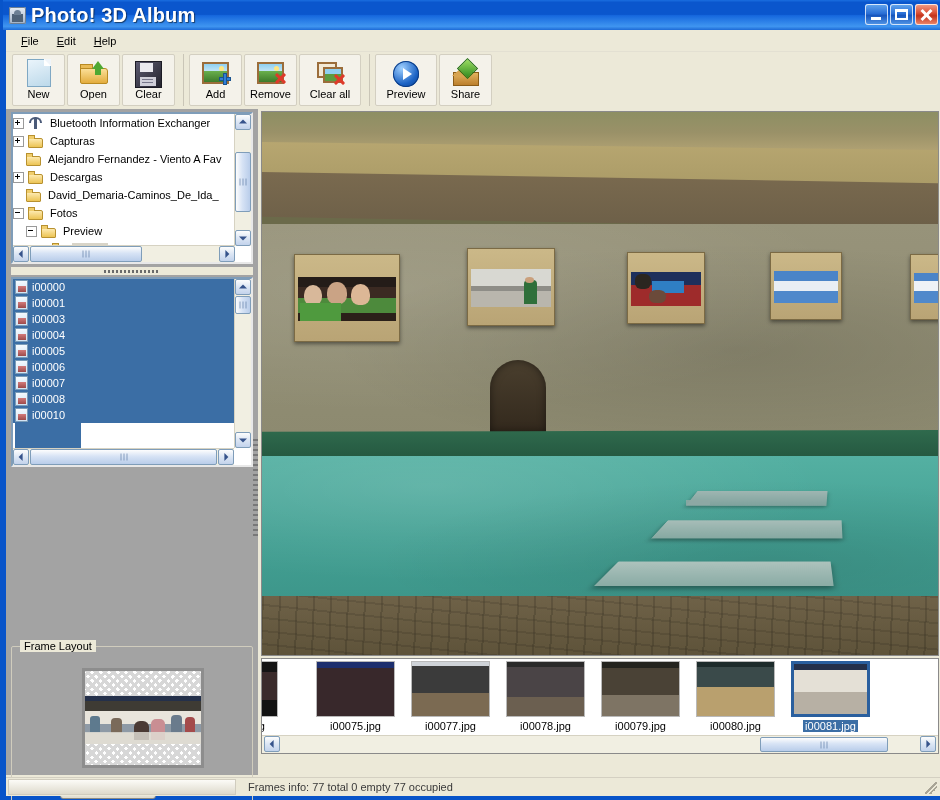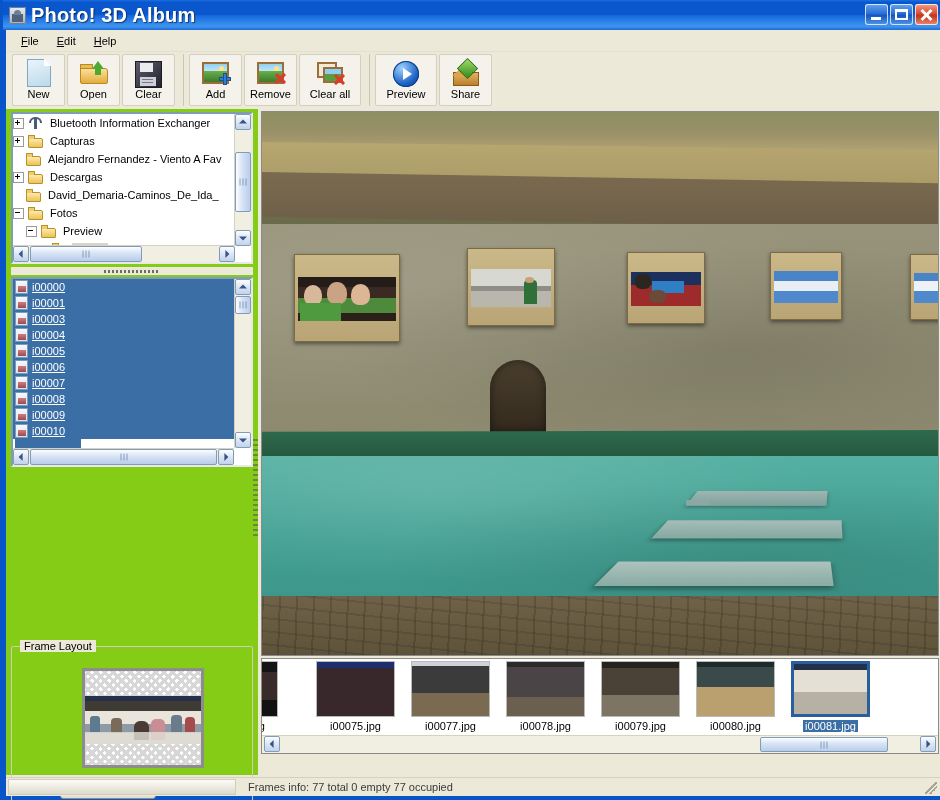--- a/index.html
+++ b/index.html
@@ -112,21 +112,21 @@
   .ic-share .box{position:absolute;left:1px;bottom:0;width:26px;height:14px;
           background:linear-gradient(180deg,#e3b35f,#bb7f2c);border:1px solid #8b5c17;box-sizing:border-box;}
   .ic-share .flapL{position:absolute;left:0;top:8px;width:0;height:0;
           border-left:8px solid transparent;border-right:8px solid transparent;border-bottom:7px solid #d8a450;}
   .ic-share .gem{position:absolute;left:8px;top:0;width:13px;height:13px;
           background:linear-gradient(135deg,#9ede62,#2f8a1f);transform:rotate(45deg);
           border:1px solid #216b13;}
 
   
   .body{position:absolute;left:0;top:79px;width:934px;height:666px;}
-  .leftpane{position:absolute;left:0;top:0;width:252px;height:666px;background:#84cc16;}
+  .leftpane{position:absolute;left:0;top:0;width:252px;height:666px;background:#a3a3a3;}
   .rightpane{position:absolute;left:252px;top:0;width:682px;height:666px;background:#ece9d8;}
 
   
   .panel{background:#fff;border:2px solid;
          border-color:#7f9db9 #e8e8e8 #e8e8e8 #7f9db9;
          box-sizing:border-box;position:relative;overflow:hidden;}
   .treebox{position:absolute;left:5px;top:3px;width:242px;height:152px;}
   .tree-scroll{position:absolute;left:0;top:0;right:0;bottom:0;overflow:hidden;background:#fff;}
   .trow{height:18px;display:flex;align-items:center;white-space:nowrap;font-size:11px;color:#000;}
   .texp{width:9px;height:9px;border:1px solid #9a9a9a;background:#fff;margin-right:4px;
@@ -174,21 +174,21 @@
   .splitter i{display:block;width:56px;height:3px;
             background:repeating-linear-gradient(90deg,#6b6b6b 0 2px,transparent 2px 4px);}
 
   
   .listbox{position:absolute;left:5px;top:285px;width:242px;height:240px;}
   .lrow{height:16px;display:flex;align-items:center;padding-left:2px;white-space:nowrap;}
   .lrow .fico{width:13px;height:14px;margin-right:3px;position:relative;flex:0 0 auto;
         background:linear-gradient(170deg,#f6fbff,#cfe2f2);border:1px solid #7a9cb8;box-sizing:border-box;}
   .lrow .fico:after{content:"";position:absolute;left:2px;top:5px;width:8px;height:6px;
         background:linear-gradient(180deg,#d37b7b,#9c4a4a);}
-  .lrow .ltxt{font-size:11px;color:#fff;background:#3b6ea5;padding:1px 2px 1px 1px;text-decoration:underline;}
+  .lrow .ltxt{font-size:11px;color:#fff;background:#3b6ea5;padding:1px 2px 1px 1px;}
   .lrow.sel{background:#3b6ea5;}
   .lsel-band{position:absolute;left:2px;top:0;width:66px;background:#3b6ea5;}
 
   
   .group{position:absolute;border:1px solid #d0ccbd;border-radius:2px;box-sizing:border-box;}
   .group>.gtitle{position:absolute;left:8px;top:-7px;background:#ece9d8;padding:0 4px;
         font-size:11px;color:#000;}
   .fl-group{left:5px;top:537px;width:242px;height:186px;}
   .fl-prev{position:absolute;left:70px;top:21px;width:122px;height:100px;
         background:#8d8d8d;padding:3px;box-sizing:border-box;}
@@ -482,24 +482,20 @@
                 <div class="lrow sel">
                   <span class="fico"></span>
                   <span class="ltxt">i00007</span>
                 </div>
                 <div class="lrow sel">
                   <span class="fico"></span>
                   <span class="ltxt">i00008</span>
                 </div>
                 <div class="lrow sel">
                   <span class="fico"></span>
-                  <span class="ltxt">i00009</span>
-                </div>
-                <div class="lrow sel">
-                  <span class="fico"></span>
                   <span class="ltxt">i00010</span>
                 </div>
               </div>
           </div>
           <div class="vsb" style="bottom:17px">
             <div class="sbbtn ar-up">
                 <span class="ar"></span>
               </div>
             <div class="sbthumb" style="left:0;right:0;top:17px;height:18px">
               <span class="sbgrip">

